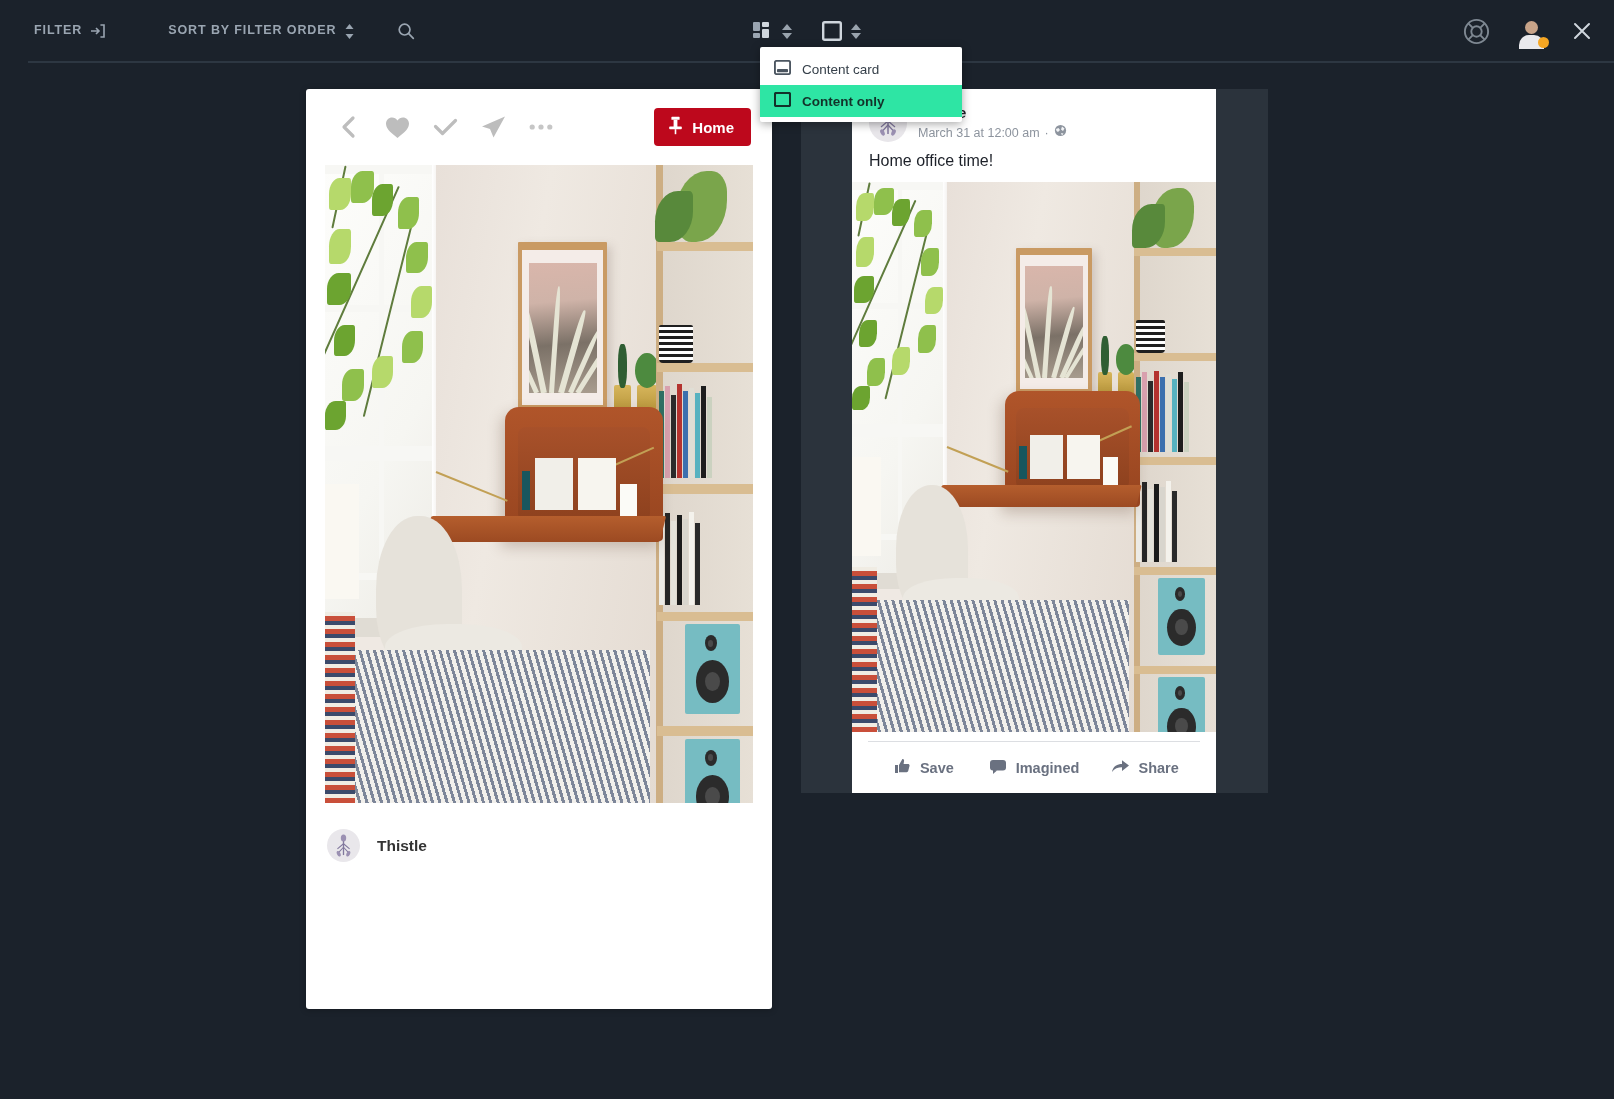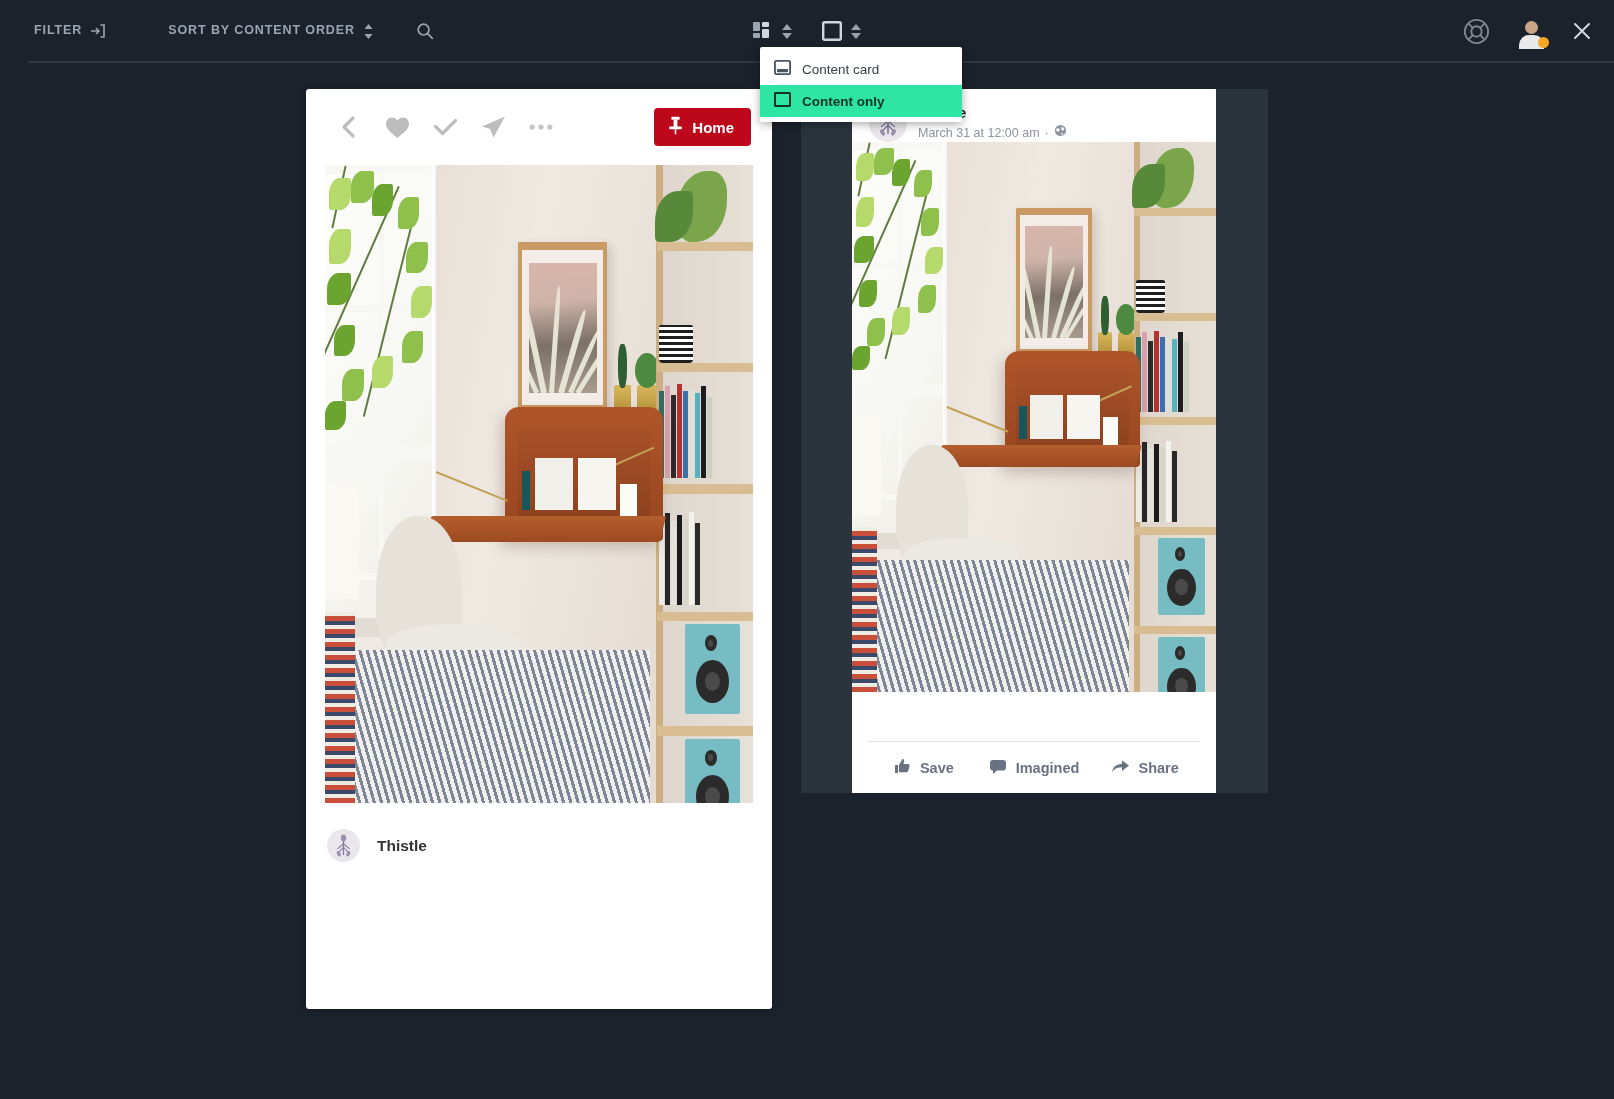--- a/index.html
+++ b/index.html
@@ -206,21 +206,21 @@
       <span>FILTER</span>
       <span class="tb-icon">
         <svg width="16" height="16" viewBox="0 0 16 16" fill="none" stroke="#9aa5b1" stroke-width="1.6">
           <path d="M1 8h8M6 5l3 3-3 3"></path>
             <path d="M11 2h3v12h-3" stroke-linecap="round"></path>
         </svg>
       </span>
     </div>
 
     <div class="tb-btn sort">
-      <span>SORT BY CONTENT ORDER</span>
+      <span>SORT BY FILTER ORDER</span>
       <span class="tb-icon">
         <svg width="11" height="17" viewBox="0 0 11 17">
           <path d="M5.5 1 L9.5 6 L1.5 6 Z" fill="#9aa5b1"></path>
           <path d="M5.5 16 L1.5 11 L9.5 11 Z" fill="#9aa5b1"></path>
         </svg>
       </span>
     </div>
 
     <div class="tb-search">
       <span class="tb-icon">
@@ -326,20 +326,21 @@
         <span>
           <svg width="13" height="13" viewBox="0 0 13 13">
             <circle cx="6.5" cy="6.5" r="5.6" fill="#8d949e"></circle>
             <path d="M2 5 L4.5 4 L6 6 L4 8 L2.5 7 Z M8 2.5 L10.5 4.5 L9 7 L7 5.5 Z M7 9 L9.5 9.5 L8 11.5 Z" fill="#f3f4f6"></path>
           </svg>
         </span>
       </div>
     </div>
   </div>
 
+  <div class="fb-text">Home office time!</div>
 
   <div class="fb-photo">
     <div class="scene">
       <div class="sc-window"></div>
       <div class="sc-win-frame" style="left:0;top:0;width:27%;height:1.4%;"></div>
       <div class="sc-win-frame" style="left:0;top:44%;width:27%;height:2.4%;"></div>
       <div class="sc-win-frame" style="left:12.5%;top:0;width:1.3%;height:74%;"></div>
       <div class="sc-win-frame" style="left:0;top:22%;width:27%;height:1%;"></div>
       <div class="sc-win-frame" style="left:0;top:64%;width:27%;height:1%;"></div>
       <div class="sc-winsill" style="bottom:26%;height:3%;background:#e0dcd4;"></div>

